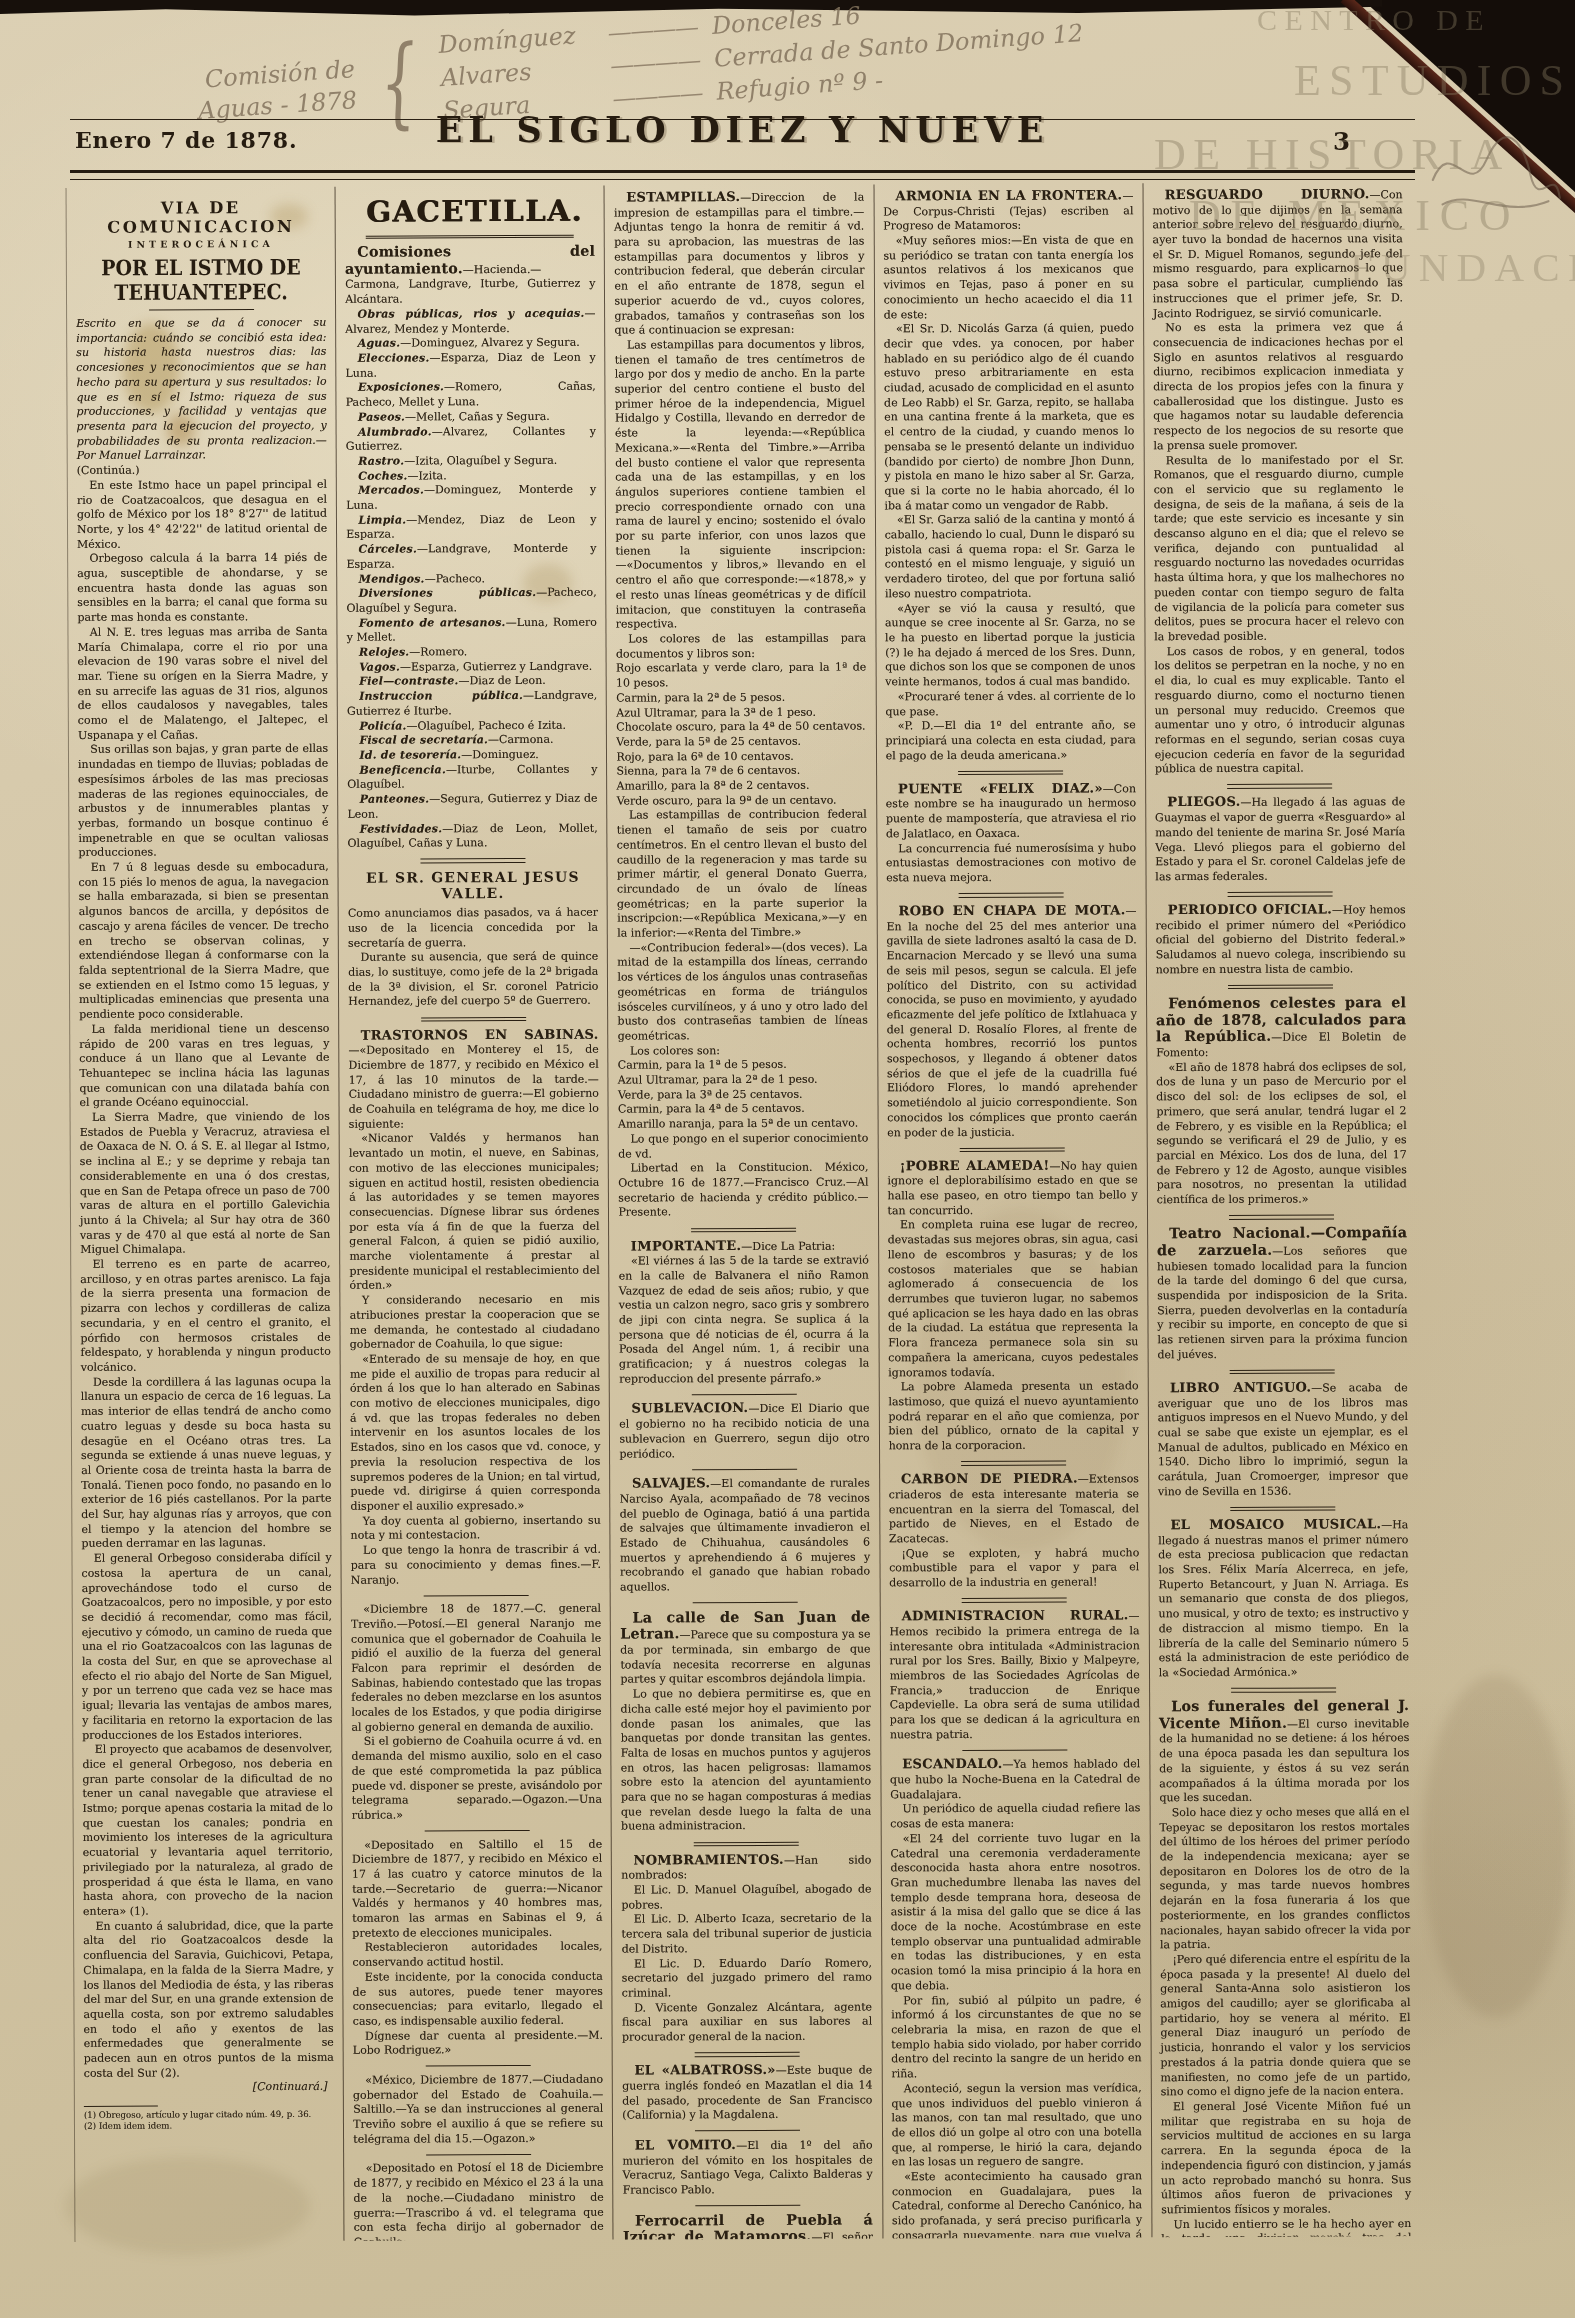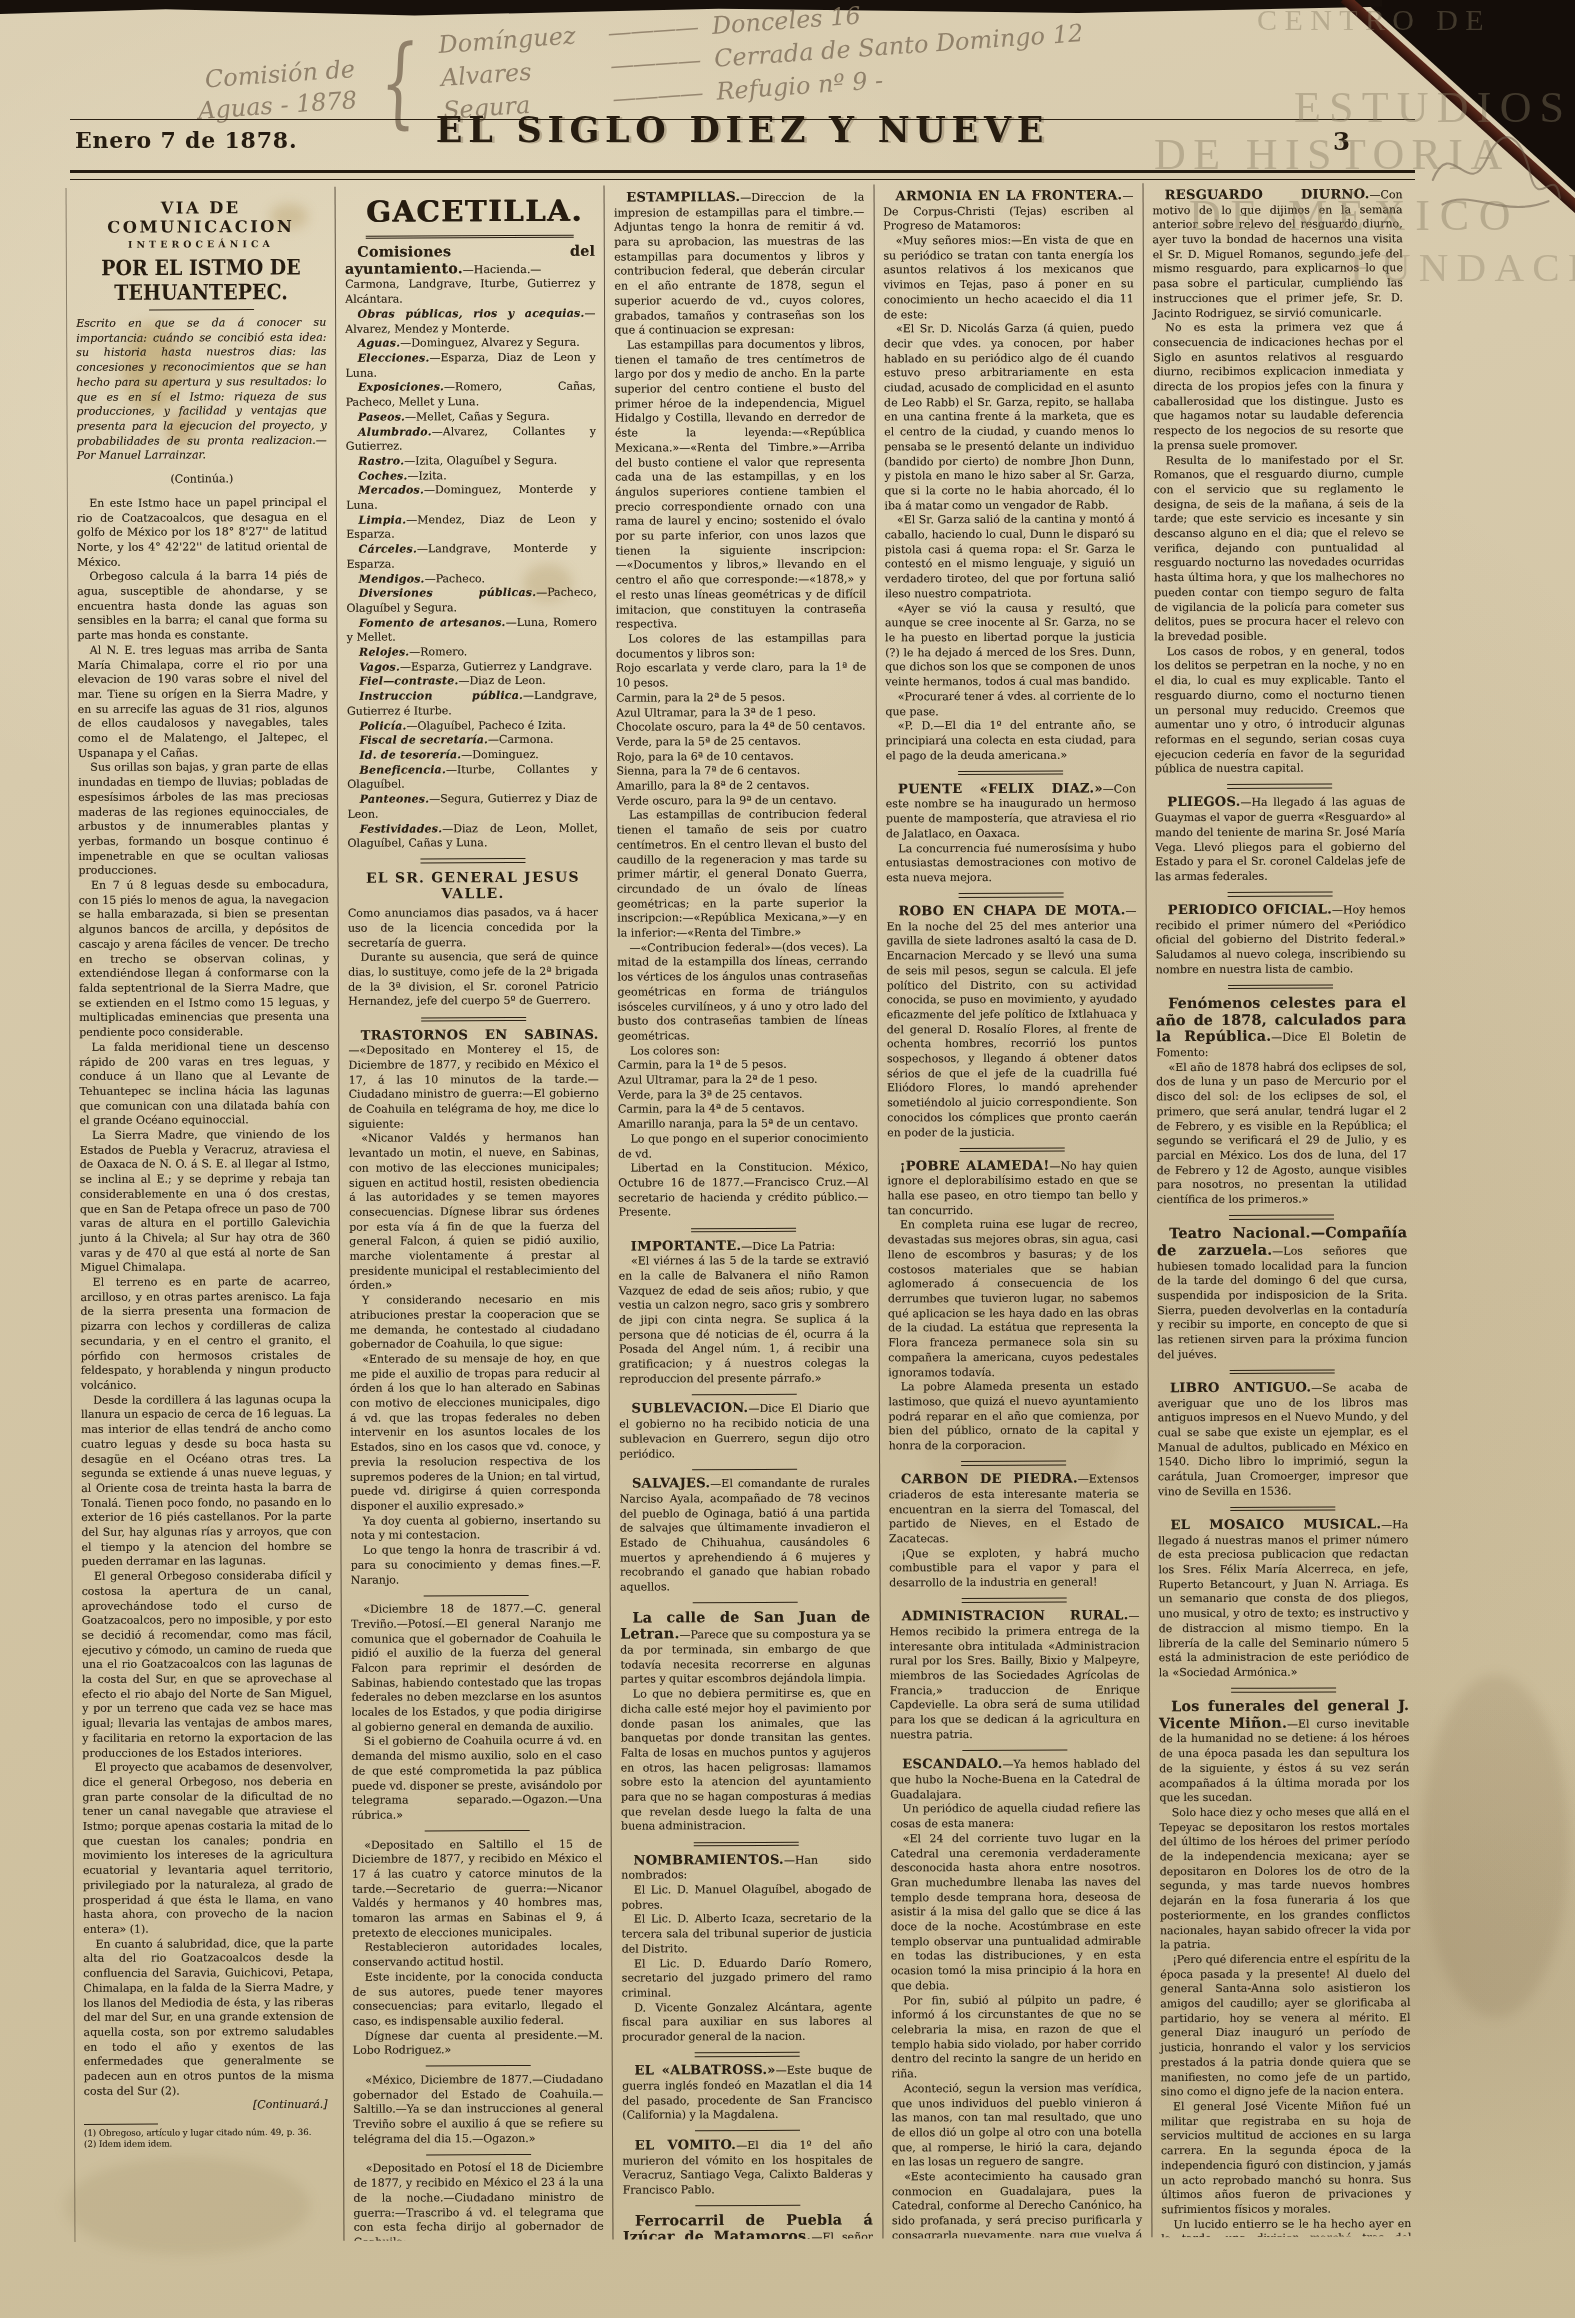--- a/index.html
+++ b/index.html
@@ -29,21 +29,21 @@
   .s3{left:523px;top:564px;width:49px;height:38px;background:rgba(140,104,40,.18);}
   .s4{left:915px;top:1209px;width:212px;height:343px;background:rgba(120,92,46,.07);}
   .s5{left:65px;top:2157px;width:245px;height:98px;background:rgba(110,84,44,.10);}
   .s6{left:1422px;top:1675px;width:147px;height:343px;background:rgba(96,70,38,.12);}
   .s7{left:270px;top:204px;width:38px;height:24.5px;background:rgba(150,112,40,.22);}
 
   
   .wm{position:absolute;font-family:"Liberation Serif", serif;color:#85795f;opacity:.40;
       font-weight:400;white-space:nowrap;pointer-events:none;}
   .wm1{left:1257px;top:3.3px;font-size:30px;letter-spacing:7.4px;}
-  .wm2{left:1294px;top:82px;font-size:44px;letter-spacing:8.2px;}
+  .wm2{left:1294px;top:55px;font-size:44px;letter-spacing:8.2px;}
   .wm3{left:1154px;top:129px;font-size:44px;letter-spacing:7.4px;}
   .wm4{left:1145px;top:190px;font-size:44px;letter-spacing:9.8px;padding-left:44px;}
   .wm5{left:1350px;top:243px;font-size:41px;letter-spacing:8.2px;opacity:.34;}
 
   
   .handwriting{
     position:absolute;left:196px;top:14.7px;display:flex;align-items:center;gap:11.4px;
     color:#83735d;font-style:italic;transform:rotate(-4deg);opacity:.85;
   }
   .hw-label{font-size:24px;text-align:right;line-height:31px;}
@@ -70,21 +70,21 @@
     transform:rotate(-0.25deg);
   }
   .col{flex:1 1 0;padding:4.9px 9px 0 9px;border-right:0.8px solid rgba(38,26,14,.7);overflow:hidden;}
   .col:first-child{border-left:0.8px solid rgba(38,26,14,.45);}
   .col:last-child{border-right:none;}
   .article{margin:0;}
   p{margin:0;font-size:11px;line-height:14.7px;text-align:justify;text-indent:12.3px;
     color:#2a2013;text-shadow:0 0 0.4px rgba(42,32,19,.45);}
   p.noind{text-indent:0;}
   p.it{font-style:italic;}
-  p.ctr{text-align:center;text-indent:0;margin:9px 0;}
+  p.ctr{text-align:left;text-indent:0;margin:0 0;}
   p.sig{text-align:right;font-style:italic;padding-right:6.5px;}
   p.fn{font-size:8.6px;line-height:11px;text-indent:0;}
   span.lead{font-weight:bold;font-size:13px;letter-spacing:0.3px;}
   span.lead.tc{font-size:14.3px;letter-spacing:0.2px;}
   span.lead.itl{font-size:11px;font-style:italic;letter-spacing:0.2px;}
   .head{text-align:center;font-weight:bold;color:#261c10;}
   .head.h1{font-size:14px;letter-spacing:1.2px;margin:1.6px 0 4.9px 0;}
   .head.vc1{font-size:16.3px;letter-spacing:2.5px;margin:6.5px 0 1.6px 0;}
   .head.vc2{font-size:9.4px;letter-spacing:4.1px;margin:1.6px 0 8.2px 0;}
   .head.vc3{font-size:19px;font-weight:900;letter-spacing:0;transform:scaleY(1.12);margin:0 0 4.9px 0;}

